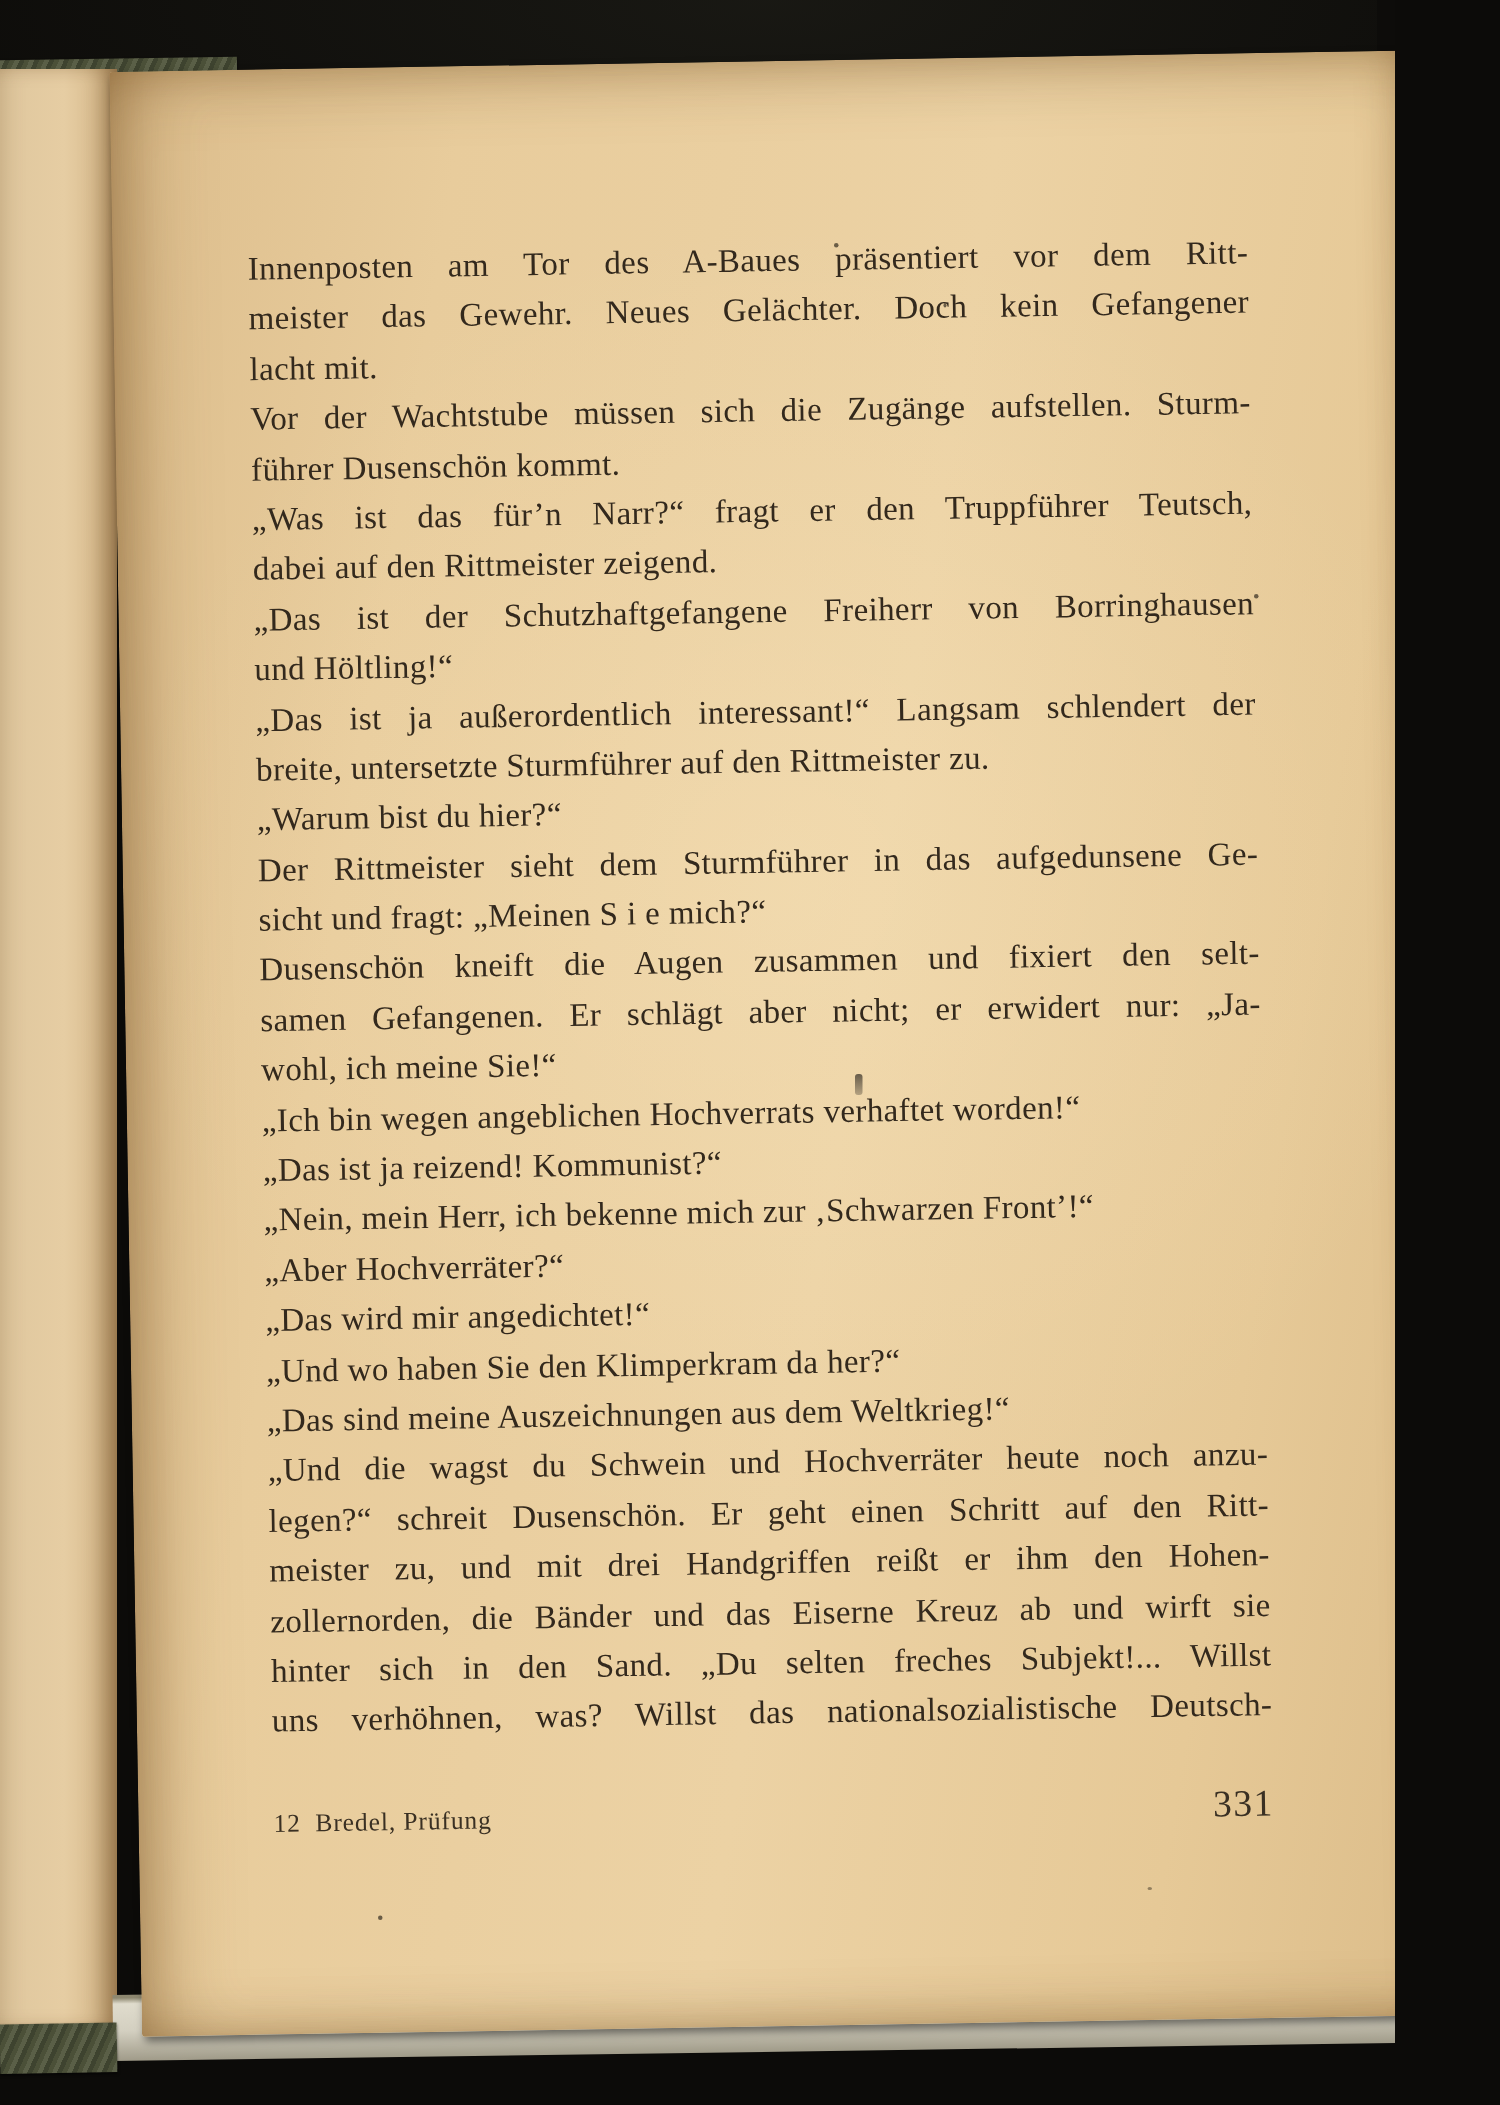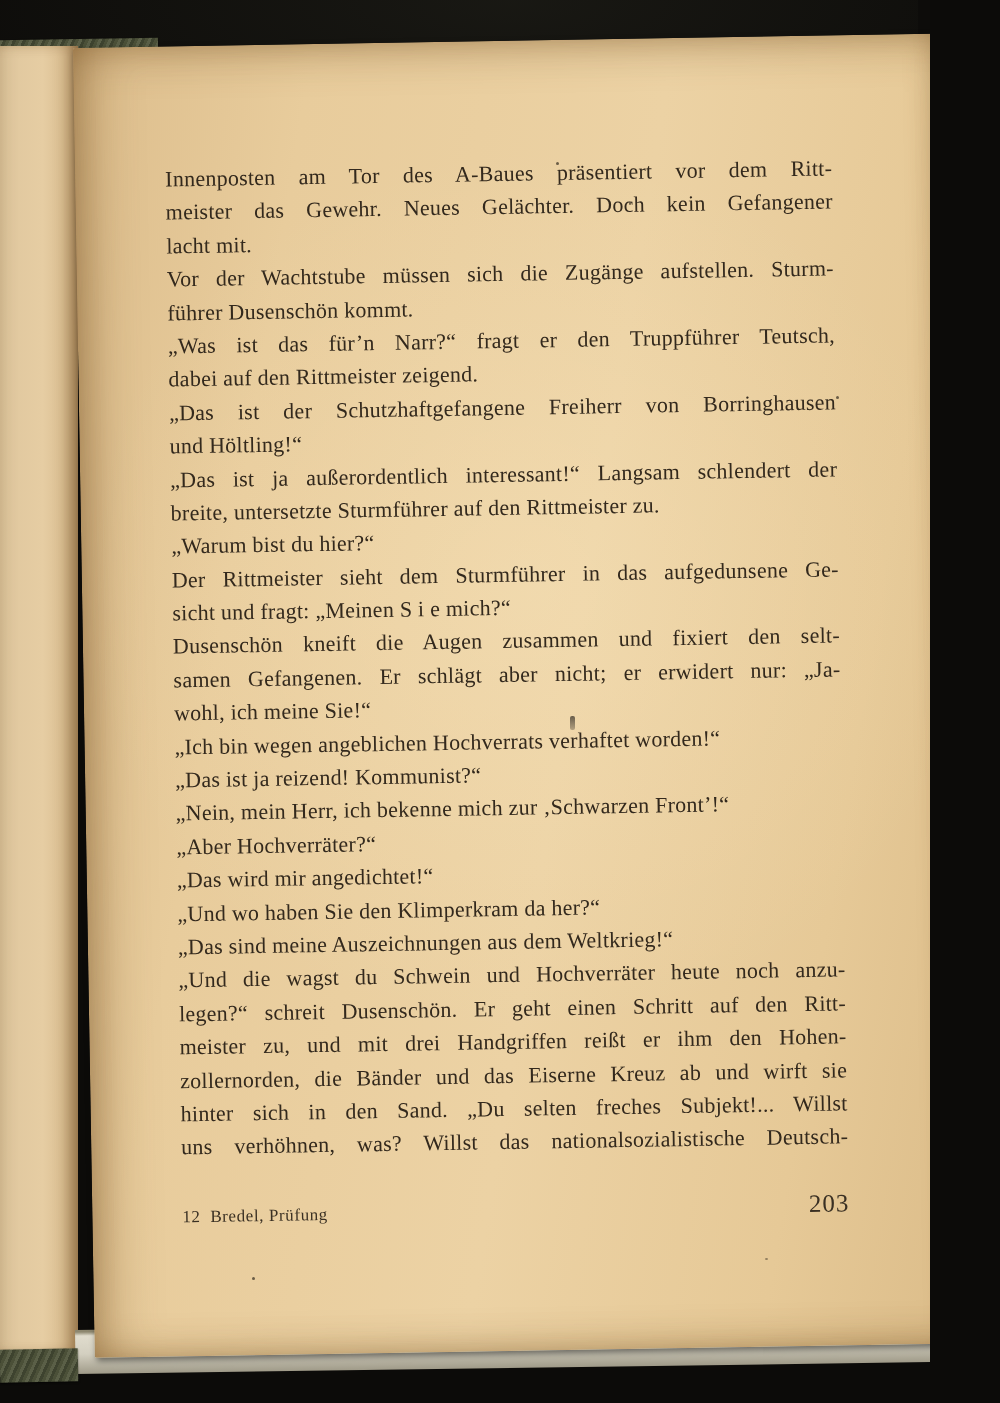--- a/index.html
+++ b/index.html
@@ -174,21 +174,21 @@
         <div class="line">„Das sind meine Auszeichnungen aus dem Weltkrieg!“</div>
         <div class="line j">„Und die wagst du Schwein und Hochverräter heute noch anzu-</div>
         <div class="line j">legen?“ schreit Dusenschön. Er geht einen Schritt auf den Ritt-</div>
         <div class="line j">meister zu, und mit drei Handgriffen reißt er ihm den Hohen-</div>
         <div class="line j">zollernorden, die Bänder und das Eiserne Kreuz ab und wirft sie</div>
         <div class="line j">hinter sich in den Sand. „Du selten freches Subjekt!... Willst</div>
         <div class="line j">uns verhöhnen, was? Willst das nationalsozialistische Deutsch-</div>
       </div>
     <div class="footer-row">
       <span class="signature">12  Bredel, Prüfung</span>
-      <span class="page-number">203</span>
+      <span class="page-number">331</span>
     </div>
   </div>
 
   <div class="speck sp1"></div>
   <div class="speck sp2"></div>
   <div class="speck sp3"></div>
   <div class="speck sp4"></div>
   <div class="speck sp5"></div>
   <div class="smudge"></div>
 

